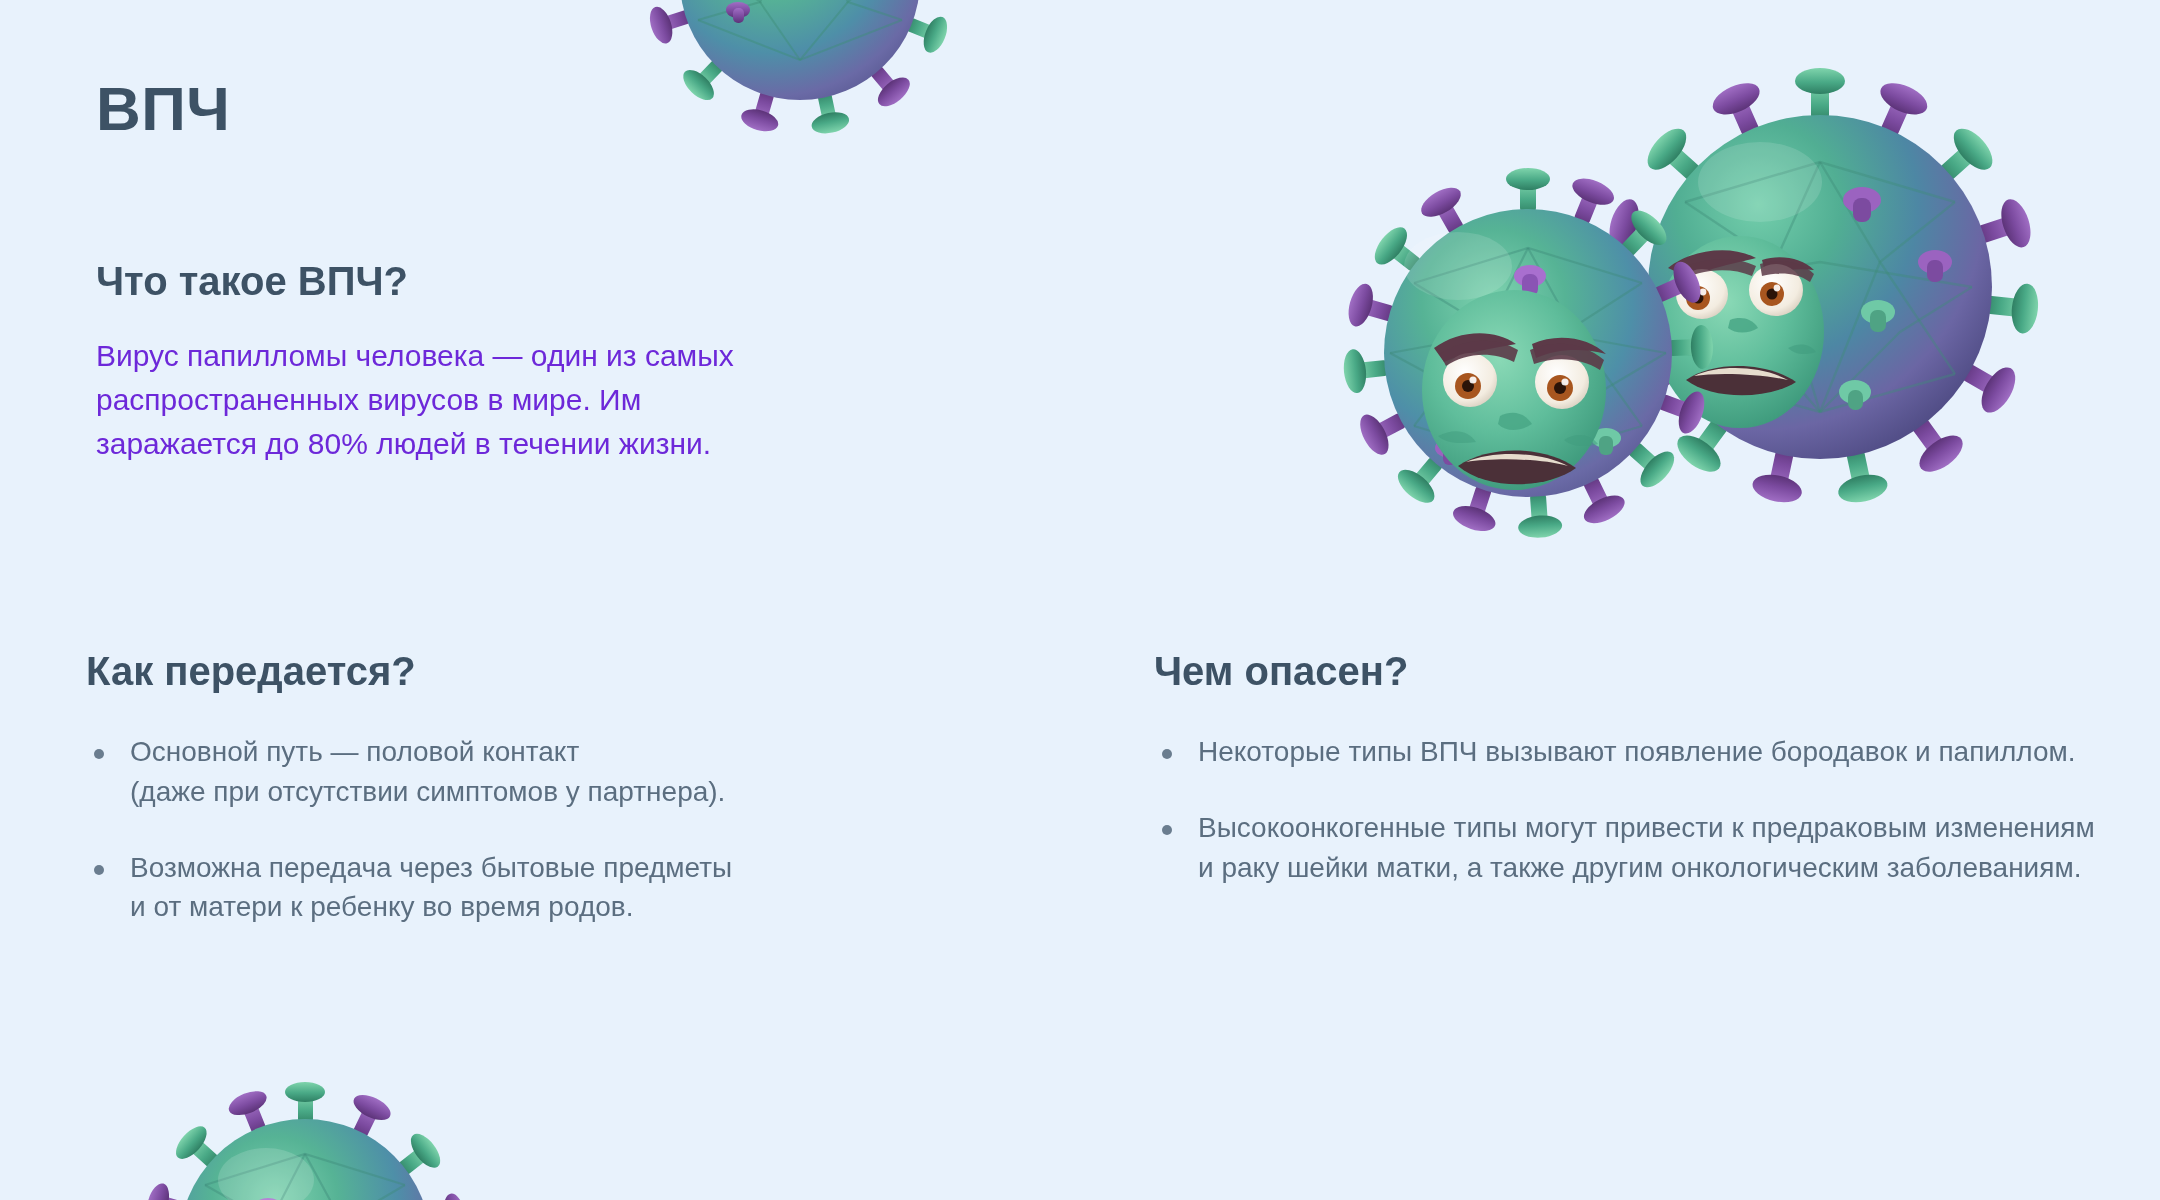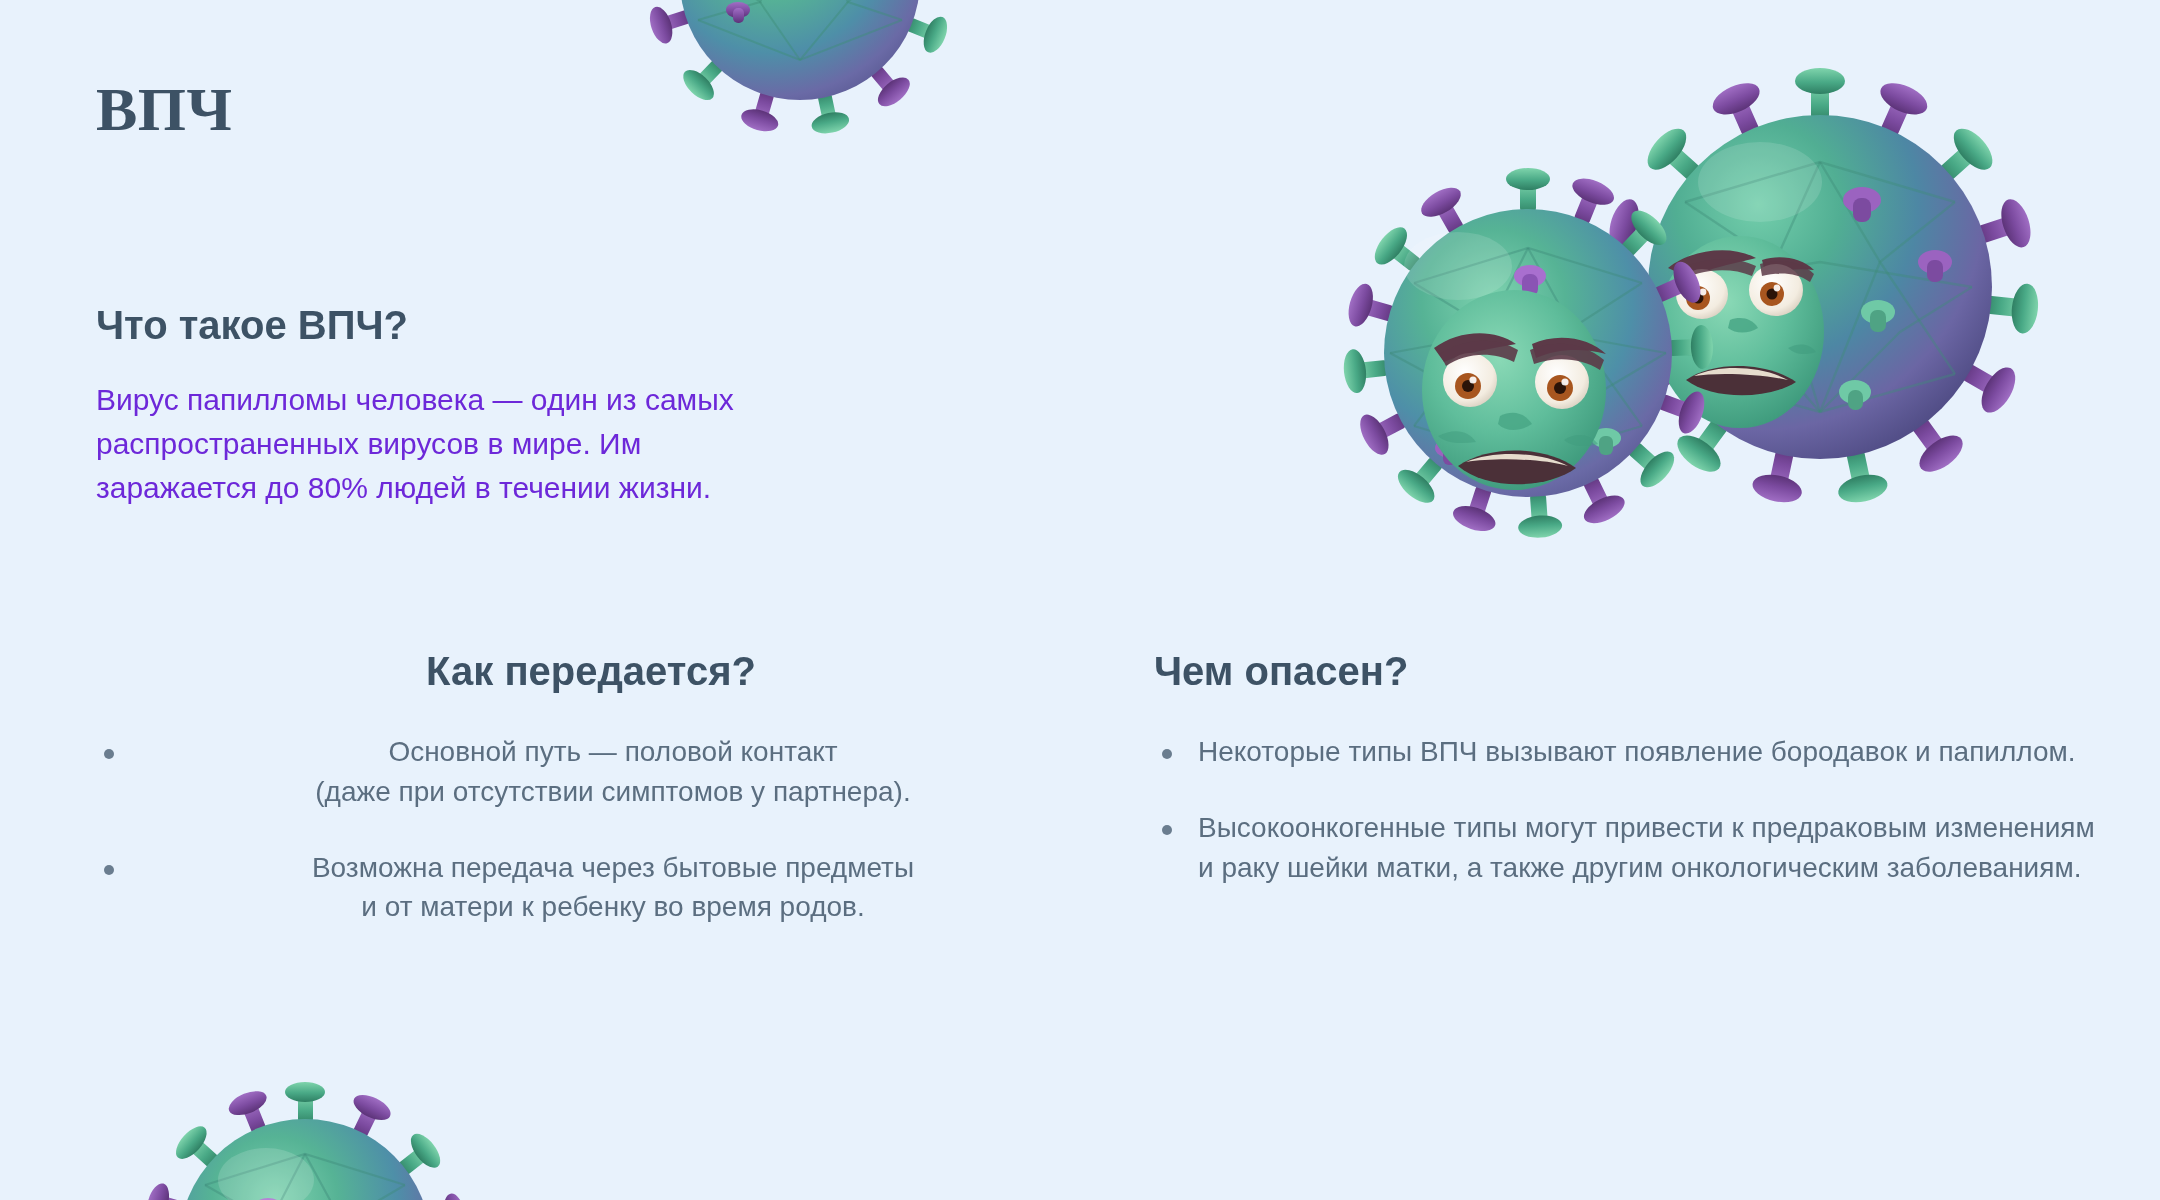--- a/index.html
+++ b/index.html
@@ -48,21 +48,20 @@
 
   .page-title {
     position: absolute;
     left: 96px;
     top: 78px;
     font-size: 62px;
     font-weight: bold;
     color: #3d5265;
     letter-spacing: 0.5px;
     line-height: 1;
-    font-family: Liberation Serif, serif;
   }
 
   .section-heading {
     font-size: 40px;
     font-weight: bold;
     color: #3d5265;
     line-height: 1.15;
   }
 
   .body-text {
@@ -70,28 +69,27 @@
     color: #6d28d9;
     line-height: 1.46;
   }
 
   #intro-block {
     position: absolute;
     left: 96px;
     top: 258px;
     width: 700px;
   }
-  #intro-block .section-heading { margin-bottom: 30px; margin-top: 44px; }
+  #intro-block .section-heading { margin-bottom: 30px; }
 
   #transmission-block {
     position: absolute;
-    left: 96px;
+    left: 86px;
     top: 648px;
     width: 990px;
-    text-align: center;
   }
 
   #danger-block {
     position: absolute;
     left: 1113px;
     top: 648px;
     width: 950px;
     margin-left: 41px;
   }
 

